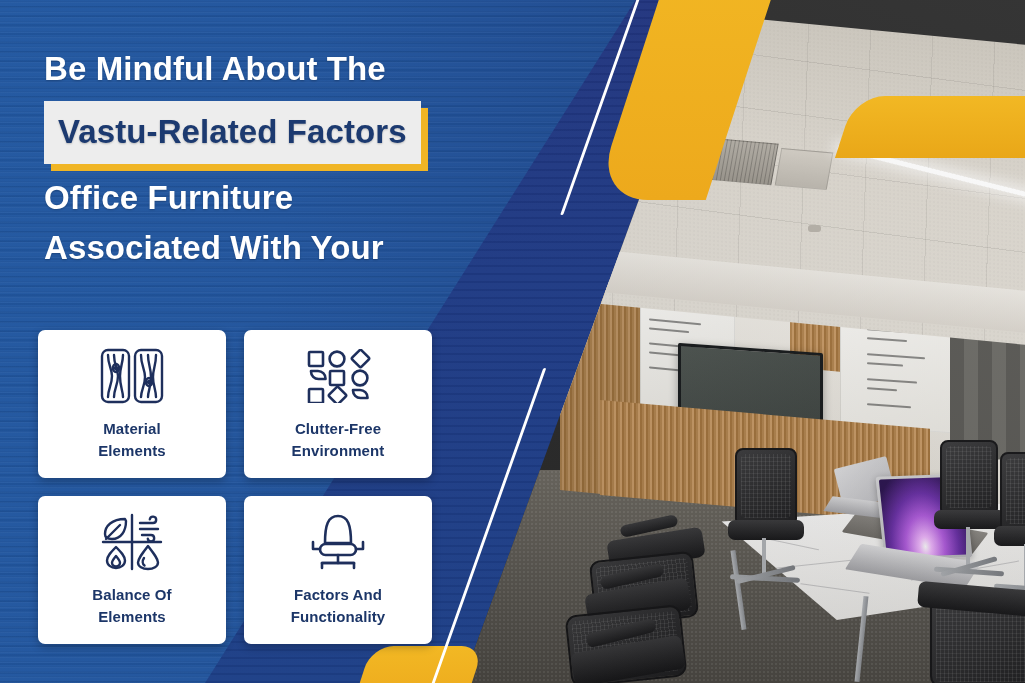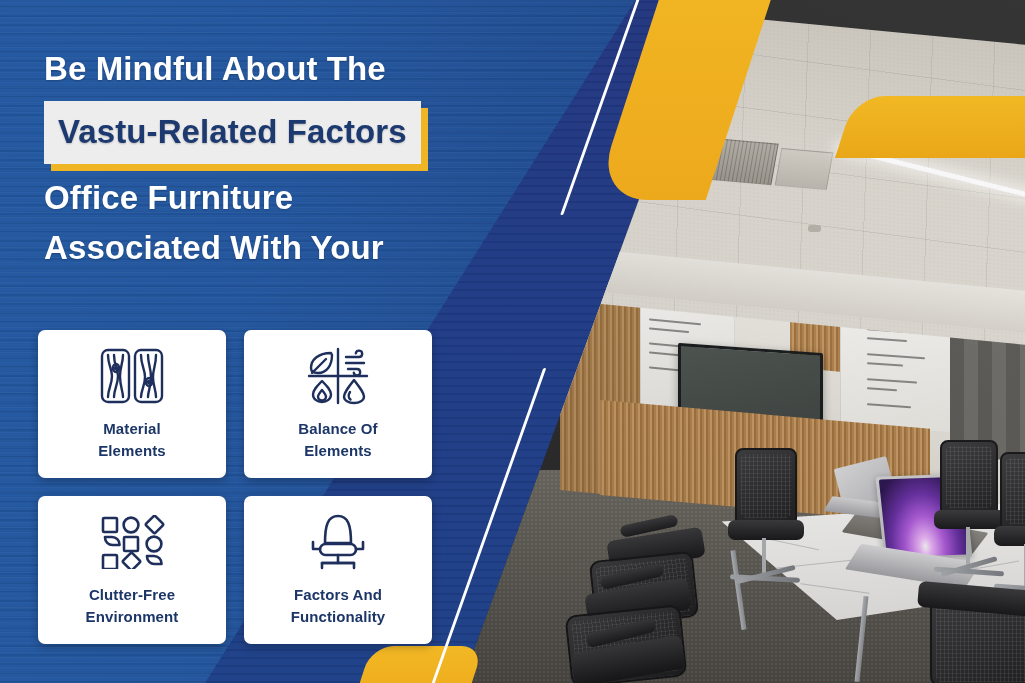--- a/index.html
+++ b/index.html
@@ -530,64 +530,64 @@
           </svg>
         </div>
         <div class="card-label">
           <span>Material</span><br>
           <span>Elements</span>
         </div>
       </div>
 
       <div class="card">
         <div class="card-icon">
-          <svg width="66" height="58" viewBox="0 0 66 58" fill="none" stroke="#1e2f5c" stroke-width="2.4" stroke-linecap="round" stroke-linejoin="round">
-            <line x1="33" y1="2" x2="33" y2="56"></line>
-            <line x1="4" y1="29" x2="62" y2="29"></line>
-
-            <path d="M26 6 C13 6, 6 13, 6 21 C6 25, 9 26, 13 26 C22 26, 27 18, 27 8 Z"></path>
-            <line x1="7" y1="26" x2="21" y2="12"></line>
-
-            <path d="M41 10 h13 a3.2 3.2 0 1 0 -3.2 -3.6"></path>
-            <path d="M41 16 h18"></path>
-            <path d="M43 22 h9 a3.2 3.2 0 1 1 -3.2 3.6"></path>
-
-            <path d="M17 34 C12 39, 8 43, 8 47.5 C8 52, 12 55, 17 55 C22 55, 26 52, 26 47.5 C26 43, 22 39, 17 34 Z"></path>
-            <path d="M17 43 C14.5 46, 13 48, 13 49.8 C13 52, 15 53.4, 17 53.4 C19 53.4, 21 52, 21 49.8 C21 48, 19.5 46, 17 43 Z"></path>
-
-            <path d="M49 33 C42 42, 39 46, 39 49.5 C39 53.5, 43.5 56, 49 56 C54.5 56, 59 53.5, 59 49.5 C59 46, 56 42, 49 33 Z"></path>
-            <path d="M45 45 C43 48, 43.5 51, 45.5 52.5"></path>
-          </svg>
-        </div>
-        <div class="card-label">
-          <span>Balance Of</span><br>
-          <span>Elements</span>
-        </div>
-      </div>
-
-      <div class="card">
-        <div class="card-icon">
           <svg width="66" height="54" viewBox="0 0 66 54" fill="none" stroke="#1e2f5c" stroke-width="2.6" stroke-linecap="round" stroke-linejoin="round">
 
             <rect x="4" y="3" width="14" height="14" rx="1"></rect>
             <circle cx="32" cy="10" r="7.4"></circle>
             <rect x="49" y="3" width="13" height="13" rx="1.5" transform="rotate(45 55.5 9.5)"></rect>
 
             <path d="M6 22 h7 a7.5 7.5 0 0 1 7.5 7.5 v0.5 h-7 a7.5 7.5 0 0 1 -7.5 -7.5 z"></path>
             <rect x="25" y="22" width="14" height="14" rx="1"></rect>
             <circle cx="55" cy="29" r="7.4"></circle>
 
             <rect x="4" y="40" width="14" height="14" rx="1"></rect>
             <rect x="26" y="40" width="13" height="13" rx="1.5" transform="rotate(45 32.5 46.5)"></rect>
             <path d="M48 41 h7 a7.5 7.5 0 0 1 7.5 7.5 v0.5 h-7 a7.5 7.5 0 0 1 -7.5 -7.5 z"></path>
           </svg>
         </div>
         <div class="card-label">
           <span>Clutter-Free</span><br>
           <span>Environment</span>
+        </div>
+      </div>
+
+      <div class="card">
+        <div class="card-icon">
+          <svg width="66" height="58" viewBox="0 0 66 58" fill="none" stroke="#1e2f5c" stroke-width="2.4" stroke-linecap="round" stroke-linejoin="round">
+            <line x1="33" y1="2" x2="33" y2="56"></line>
+            <line x1="4" y1="29" x2="62" y2="29"></line>
+
+            <path d="M26 6 C13 6, 6 13, 6 21 C6 25, 9 26, 13 26 C22 26, 27 18, 27 8 Z"></path>
+            <line x1="7" y1="26" x2="21" y2="12"></line>
+
+            <path d="M41 10 h13 a3.2 3.2 0 1 0 -3.2 -3.6"></path>
+            <path d="M41 16 h18"></path>
+            <path d="M43 22 h9 a3.2 3.2 0 1 1 -3.2 3.6"></path>
+
+            <path d="M17 34 C12 39, 8 43, 8 47.5 C8 52, 12 55, 17 55 C22 55, 26 52, 26 47.5 C26 43, 22 39, 17 34 Z"></path>
+            <path d="M17 43 C14.5 46, 13 48, 13 49.8 C13 52, 15 53.4, 17 53.4 C19 53.4, 21 52, 21 49.8 C21 48, 19.5 46, 17 43 Z"></path>
+
+            <path d="M49 33 C42 42, 39 46, 39 49.5 C39 53.5, 43.5 56, 49 56 C54.5 56, 59 53.5, 59 49.5 C59 46, 56 42, 49 33 Z"></path>
+            <path d="M45 45 C43 48, 43.5 51, 45.5 52.5"></path>
+          </svg>
+        </div>
+        <div class="card-label">
+          <span>Balance Of</span><br>
+          <span>Elements</span>
         </div>
       </div>
 
       <div class="card">
         <div class="card-icon">
           <svg width="60" height="58" viewBox="0 0 60 58" fill="none" stroke="#1e2f5c" stroke-width="2.6" stroke-linecap="round" stroke-linejoin="round">
             <path d="M17 30 C17 12, 20 3, 30 3 C40 3, 43 12, 43 30 Z"></path>
             <rect x="12" y="31" width="36" height="11" rx="5.5"></rect>
             <path d="M12 36 H5 v-7"></path>
             <path d="M48 36 H55 v-7"></path>

